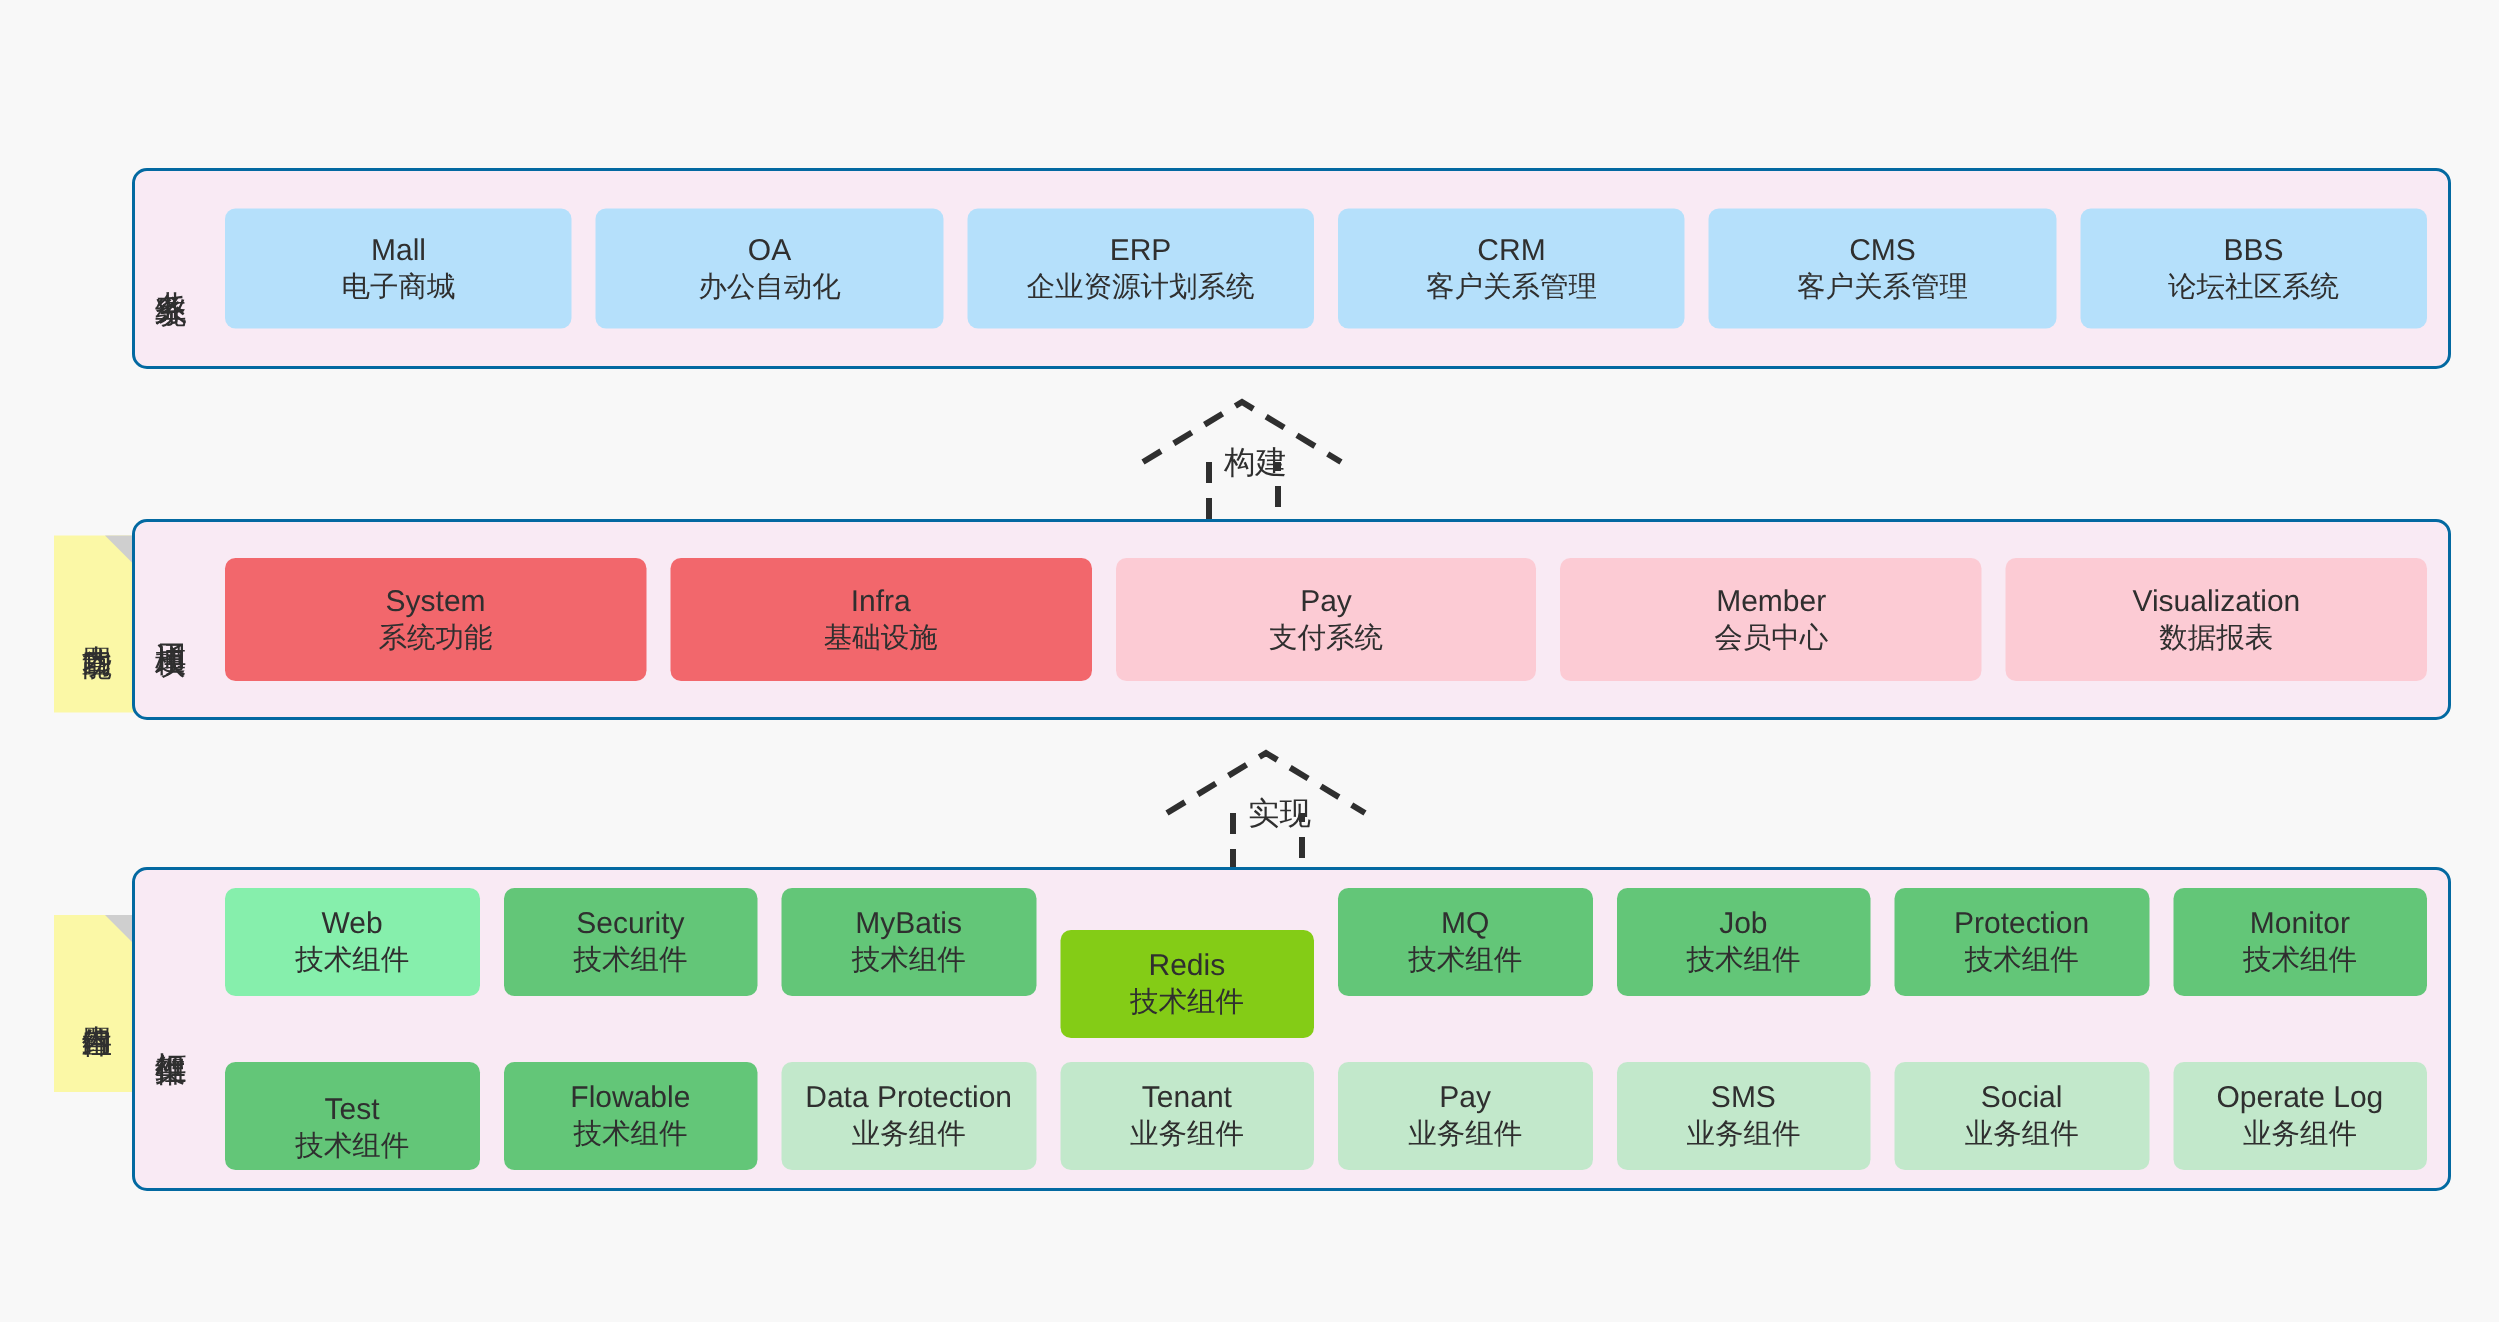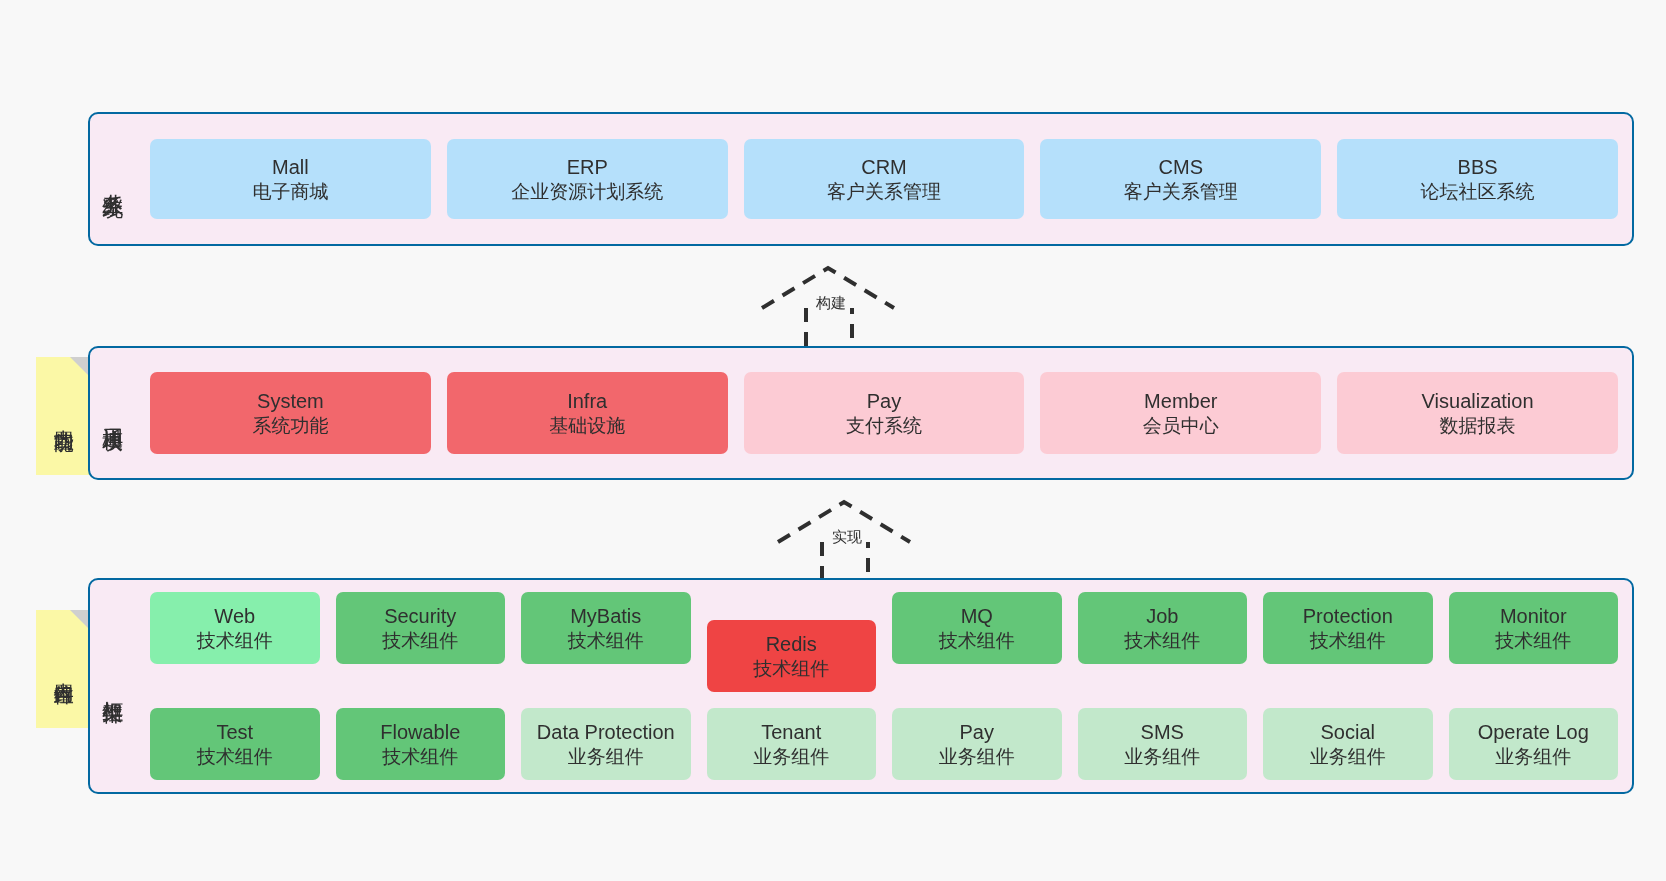--- a/index.html
+++ b/index.html
@@ -104,39 +104,43 @@
     border-left: 22px solid transparent;
     border-top: 22px solid #cfcfcf;
   }
 
   
   .arrow {
     position: absolute;
   }
   .arrow-label {
     position: absolute;
-    font-size: 15px;
+    font-size: 21px;
     color: #2f2f2f;
     background: transparent;
     white-space: nowrap;
     user-select: none;
   }
 </style>
 </head>
 <body>
 
 <div id="canvas">
 
   <div class="layer" id="layer-business" style="left: 88px; top: 112px; width: 1546px; height: 134px; background: rgb(249, 234, 244);">
     <div class="layer-title">业务系统</div>
     <div class="layer-body">
       <div class="row">
         <div class="node blue" style="background: rgb(181, 224, 251);">
           <div class="en">Mall</div>
           <div class="cn">电子商城</div>
+        </div>
+        <div class="node blue" style="background: rgb(181, 224, 251);">
+          <div class="en">OA</div>
+          <div class="cn">办公自动化</div>
         </div>
         <div class="node blue" style="background: rgb(181, 224, 251);">
           <div class="en">ERP</div>
           <div class="cn">企业资源计划系统</div>
         </div>
         <div class="node blue" style="background: rgb(181, 224, 251);">
           <div class="en">CRM</div>
           <div class="cn">客户关系管理</div>
         </div>
         <div class="node blue" style="background: rgb(181, 224, 251);">
@@ -211,21 +215,21 @@
           <div class="cn">技术组件</div>
         </div>
         <div class="node green" style="background: rgb(99, 198, 120);">
           <div class="en">Security</div>
           <div class="cn">技术组件</div>
         </div>
         <div class="node green" style="background: rgb(99, 198, 120);">
           <div class="en">MyBatis</div>
           <div class="cn">技术组件</div>
         </div>
-        <div class="node green" style="background: #ef4444; margin-top: 28px;">
+        <div class="node green" style="background: #84cc16; margin-top: 28px;">
           <div class="en">Redis</div>
           <div class="cn">技术组件</div>
         </div>
         <div class="node green" style="background: rgb(99, 198, 120);">
           <div class="en">MQ</div>
           <div class="cn">技术组件</div>
         </div>
         <div class="node green" style="background: rgb(99, 198, 120);">
           <div class="en">Job</div>
           <div class="cn">技术组件</div>
@@ -234,21 +238,21 @@
           <div class="en">Protection</div>
           <div class="cn">技术组件</div>
         </div>
         <div class="node green" style="background: rgb(99, 198, 120);">
           <div class="en">Monitor</div>
           <div class="cn">技术组件</div>
         </div>
       </div>
 
       <div class="row">
-        <div class="node green" style="background: rgb(99, 198, 120);">
+        <div class="node green" style="background: rgb(99, 198, 120); justify-content: flex-end;">
           <div class="en">Test</div>
           <div class="cn">技术组件</div>
         </div>
         <div class="node green" style="background: rgb(99, 198, 120);">
           <div class="en">Flowable</div>
           <div class="cn">技术组件</div>
         </div>
         <div class="node lightgreen" style="background: rgb(194, 232, 203);">
           <div class="en">Data Protection</div>
           <div class="cn">业务组件</div>

